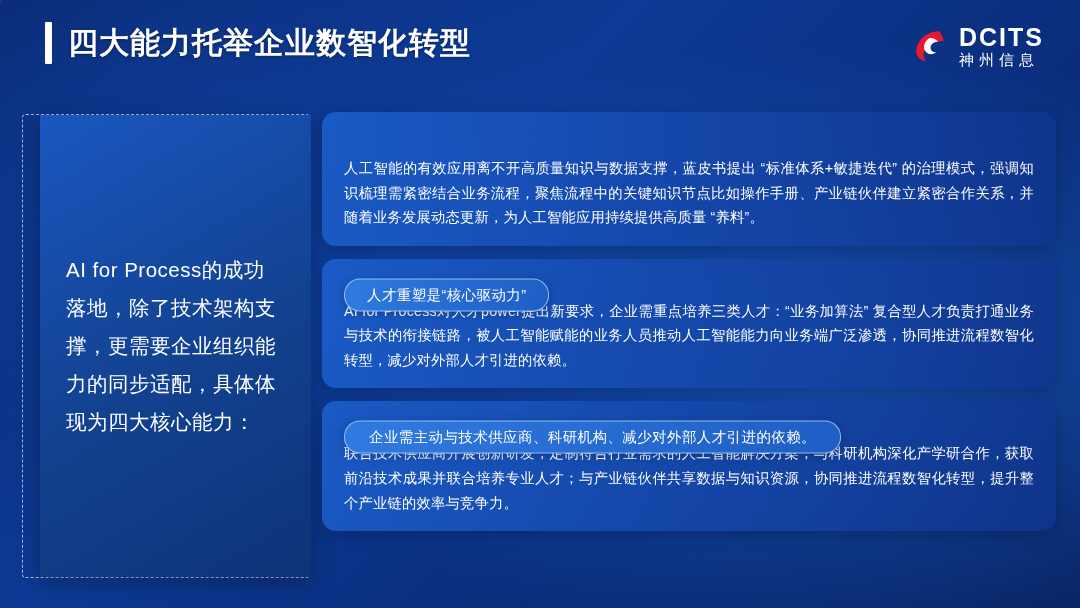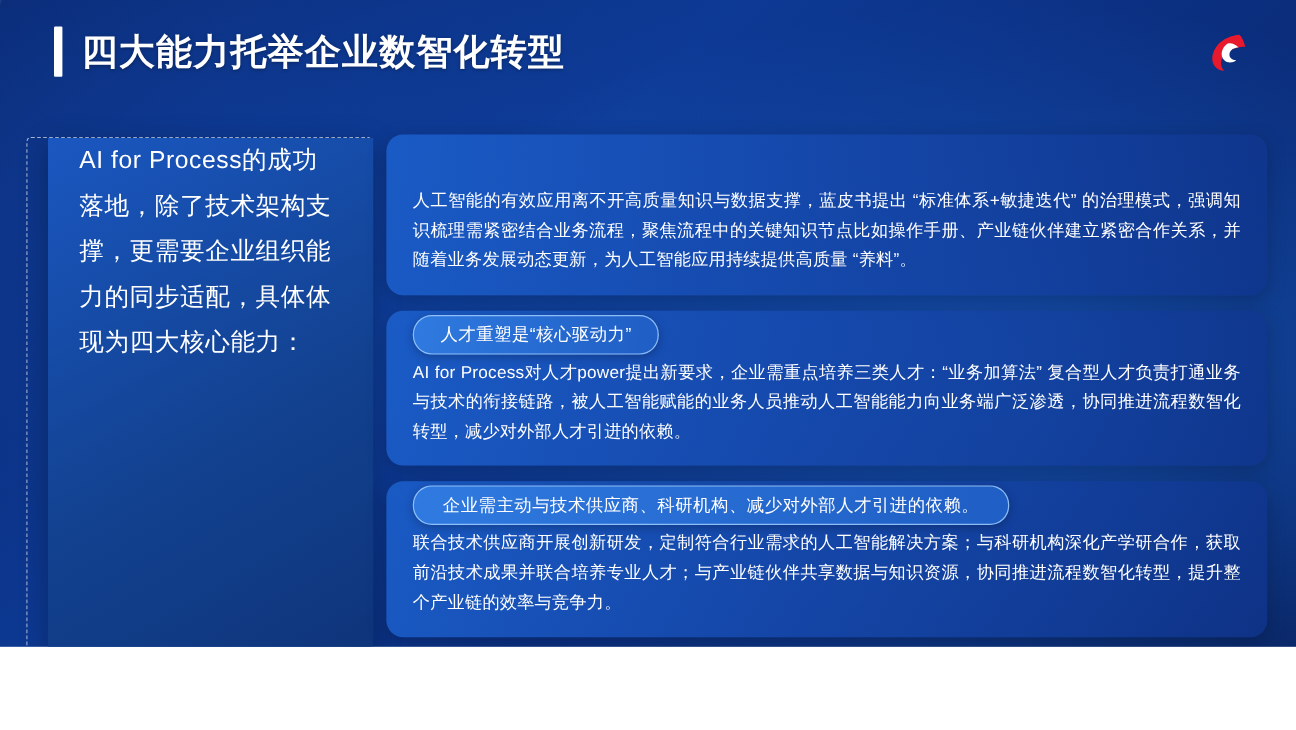--- a/index.html
+++ b/index.html
@@ -3,21 +3,21 @@
 <meta charset="utf-8">
 <style>
   * { margin:0; padding:0; box-sizing:border-box; }
   html, body {
     width:1080px; height:608px;
     font-family:"Liberation Sans", sans-serif;
     overflow:hidden;
   }
   #slide {
     position:relative;
-    width:1080px; height:539px;
+    width:1080px; height:608px;
     background:
       radial-gradient(ellipse 900px 500px at 78% 58%, rgba(30,110,220,0.55) 0%, rgba(10,45,120,0.0) 62%),
       radial-gradient(ellipse 700px 420px at 18% 30%, rgba(18,70,170,0.45) 0%, rgba(8,35,100,0.0) 65%),
       linear-gradient(135deg, #0a2a73 0%, #0d3a95 38%, #0b2f80 62%, #08215e 100%);
     color:#fff;
     overflow:hidden;
   }
   
   #slide:before {
     content:"";
@@ -58,21 +58,21 @@
     position:absolute; left:22px; top:114px;
     width:288px; height:464px;
     border:1.5px dashed rgba(255,255,255,0.65);
     border-radius:4px;
   }
   .left-inner {
     position:absolute; left:17px; top:0;
     width:271px; height:100%;
     background:linear-gradient(150deg, #1a57c0 0%, #12418f 55%, #0e3378 100%);
     box-shadow:0 6px 22px rgba(0,0,0,0.28);
-    display:flex; 
+    display:flex; align-items:center;
   }
   .left-text {
     padding:0 26px;
     font-size:20.5px; line-height:1.85; letter-spacing:0.5px;
   }
 
   
   .cards {
     position:absolute; left:322px; top:112px;
     width:734px;
@@ -97,41 +97,45 @@
     padding:6px 22px;
     font-size:14.5px; letter-spacing:0.4px;
     white-space:nowrap;
     box-shadow:0 2px 8px rgba(0,0,0,0.25);
     z-index:2;
   }
   .card.c1 .chip { top:14px; }
   .card.c1 { margin-top:0; }
   .card.c1 .card-body { padding-top:44px; }
   .card.c2 .card-body, .card.c3 .card-body, .card.c4 .card-body { padding-top:40px; }
-  .card.c2 .chip, .card.c3 .chip, .card.c4 .chip { top:20px;text-align:center; }
+  .card.c2 .chip, .card.c3 .chip, .card.c4 .chip { top:36px;text-align:center; }
   .card.c4 .chip { left:22px; }
 
   
   .chip.wide { padding:6px 24px; }
 </style>
 </head>
 <body>
 
 <div id="slide">
 
   <div class="title-bar">
     <div class="title-accent"></div>
     <div class="title-text">四大能力托举企业数智化转型</div>
   </div>
 
   <div class="logo">
     <svg class="logo-mark" viewBox="0 0 64 64">
       <path d="M46 8 C26 10 12 22 10 38 C9 48 16 56 26 56 C20 50 20 40 28 33 C36 26 46 24 54 24 C52 17 50 11 46 8 Z" fill="#e8192c"></path>
       <path d="M30 20 C22 26 20 36 26 42 C30 46 37 46 42 42 C36 42 32 38 33 33 C34 28 39 25 45 25 C41 21 35 18 30 20 Z" fill="#ffffff"></path>
     </svg>
+    <div class="logo-txt">
+      <div class="logo-en">DCITS</div>
+      <div class="logo-cn">神州信息</div>
+    </div>
   </div>
 
   <div class="left-panel">
     <div class="left-inner">
       <div class="left-text">AI for Process的成功落地，除了技术架构支撑，更需要企业组织能力的同步适配，具体体现为四大核心能力：</div>
     </div>
   </div>
 
   <div class="cards">
 

